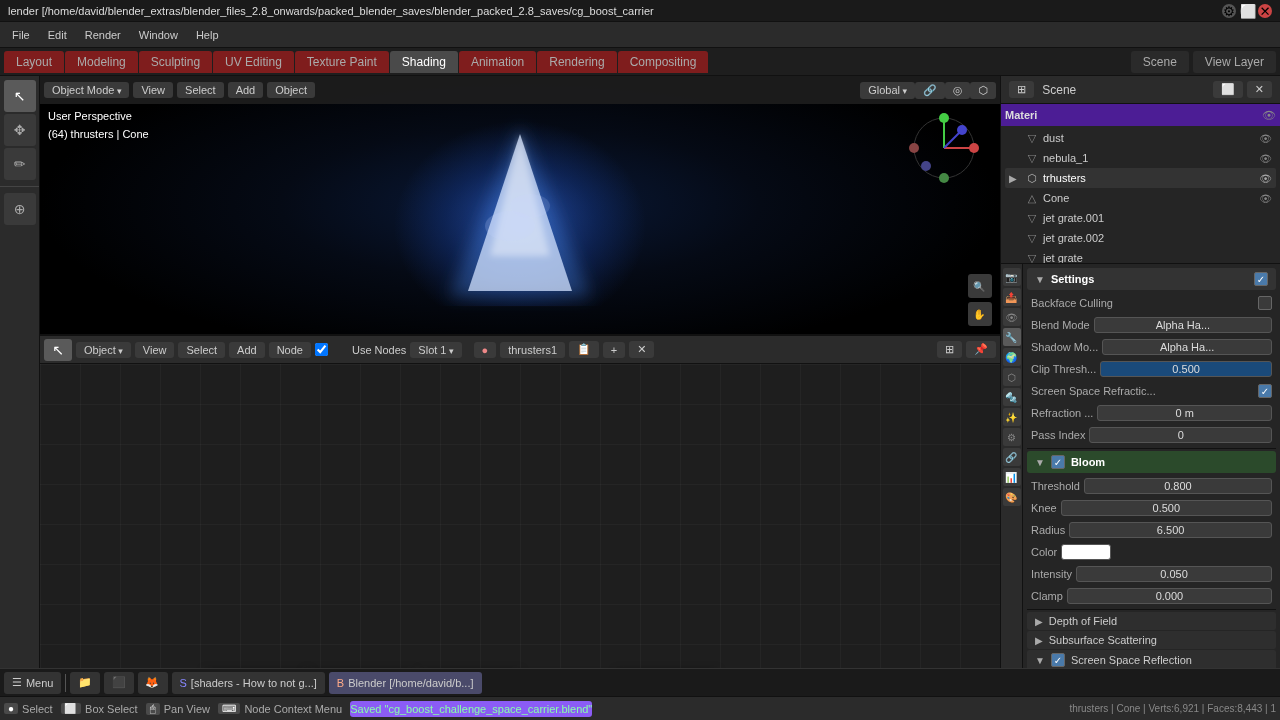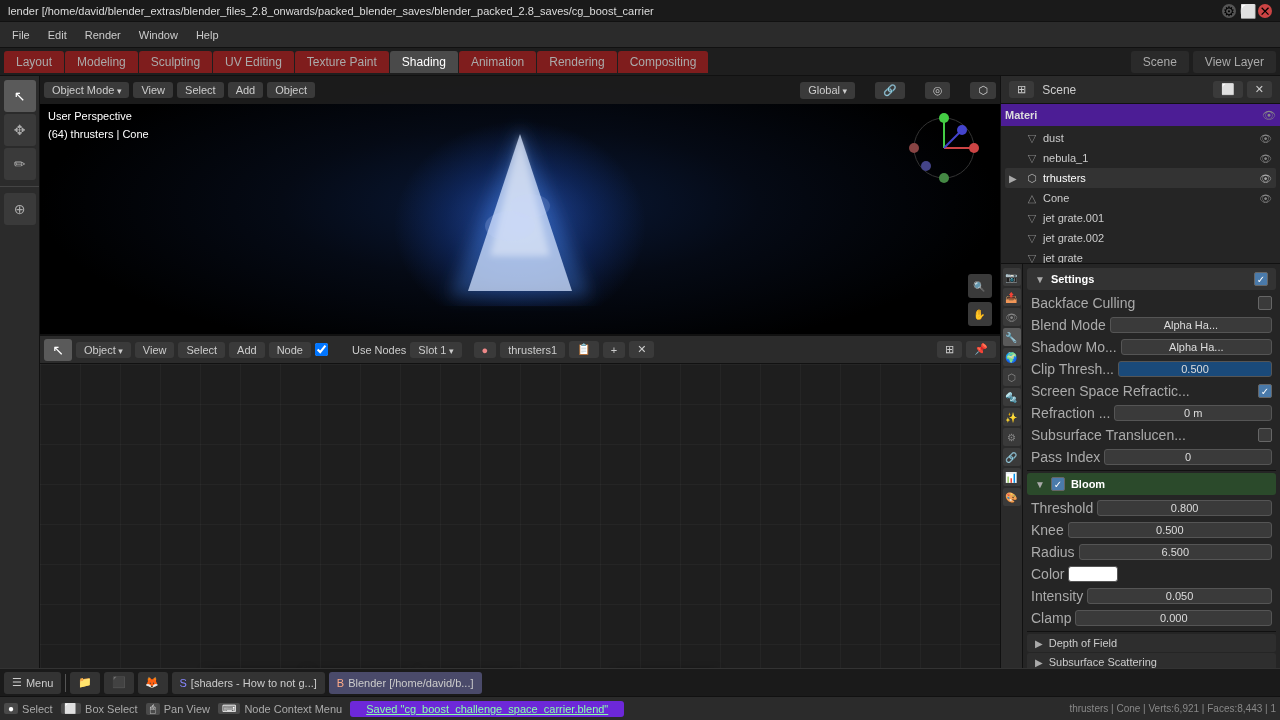--- a/index.html
+++ b/index.html
@@ -329,21 +329,21 @@
     }
     .prop-row {
       display: flex;
       align-items: center;
       height: 22px;
       padding: 0 4px;
       gap: 4px;
     }
     .prop-label {
       color: #aaa;
-      font-size: 14px;
+      font-size: 11px;
       flex: 0 0 auto;
       white-space: nowrap;
     }
     .prop-value {
       background: #3a3a3a;
       border: 1px solid #555;
       border-radius: 3px;
       padding: 1px 6px;
       color: #ddd;
       font-size: 11px;
@@ -420,26 +420,25 @@
     .status-info {
       margin-left: auto;
       color: #888;
       font-size: 10px;
       display: flex;
       align-items: center;
       gap: 8px;
       justify-content: flex-end;
     }
     .status-saved {
-      background: #6d28d9;
-      padding: 2px 16px;
+      background: #8b5cf6;
+      padding: 2px 0;
       border-radius: 3px;
       color: #8fa;
       font-size: 11px;
-      text-decoration: underline;
     }
 
     
     .taskbar {
       height: 28px;
       background: #1a1a1a;
       border-top: 1px solid #333;
       display: flex;
       align-items: center;
       padding: 0 4px;
@@ -555,21 +554,21 @@
 
   <div class="center-area">
 
     <div class="viewport-3d">
       <div class="viewport-toolbar">
         <button class="vp-btn dropdown">Object Mode</button>
         <button class="vp-btn">View</button>
         <button class="vp-btn">Select</button>
         <button class="vp-btn">Add</button>
         <button class="vp-btn">Object</button>
-        <div style="margin-left: auto; display:flex; gap:20px;">
+        <div style="margin-left: auto; display:flex; gap:0;">
           <button class="vp-btn dropdown">Global</button>
           <button class="vp-btn">🔗</button>
           <button class="vp-btn">◎</button>
           <button class="vp-btn">⬡</button>
         </div>
       </div>
 
       <div style="position:absolute; inset:0; background: radial-gradient(ellipse 50% 60% at 50% 50%, #0a1a3a 0%, #050a15 50%, #000 100%);"></div>
 
       <div style="position:absolute; top:30px; left:50%; transform:translateX(-50%); width:300px; height:220px;">
@@ -892,24 +891,20 @@
           <div class="prop-row">
             <span class="prop-label">Screen Space Refractic...</span>
             <div class="prop-checkbox checked" style="margin-left:auto;"></div>
           </div>
 
           <div class="prop-row">
             <span class="prop-label">Refraction ...</span>
             <div class="prop-value">0 m</div>
           </div>
 
-          <div class="prop-row">
-            <span class="prop-label">Subsurface Translucen...</span>
-            <div class="prop-checkbox" style="margin-left:auto;"></div>
-          </div>
 
           <div class="prop-row">
             <span class="prop-label">Pass Index</span>
             <div class="prop-value">0</div>
           </div>
 
           <div class="separator"></div>
 
           <div class="section-header" style="background:#2b4a2b;">
             <span class="section-arrow">▼</span>

